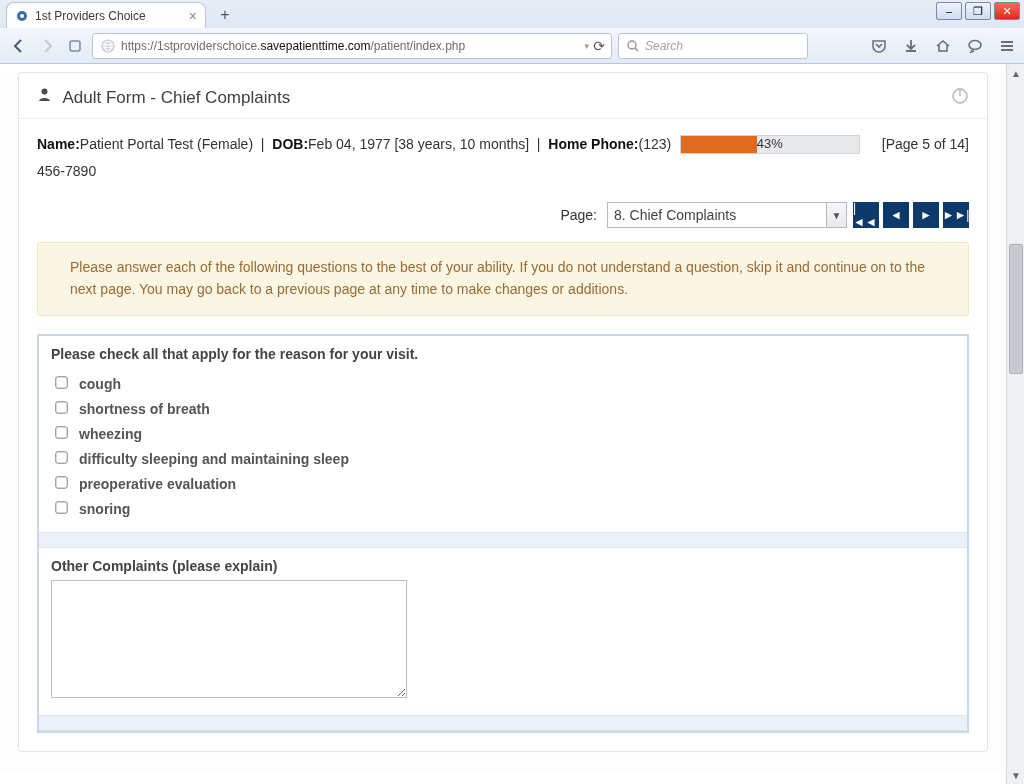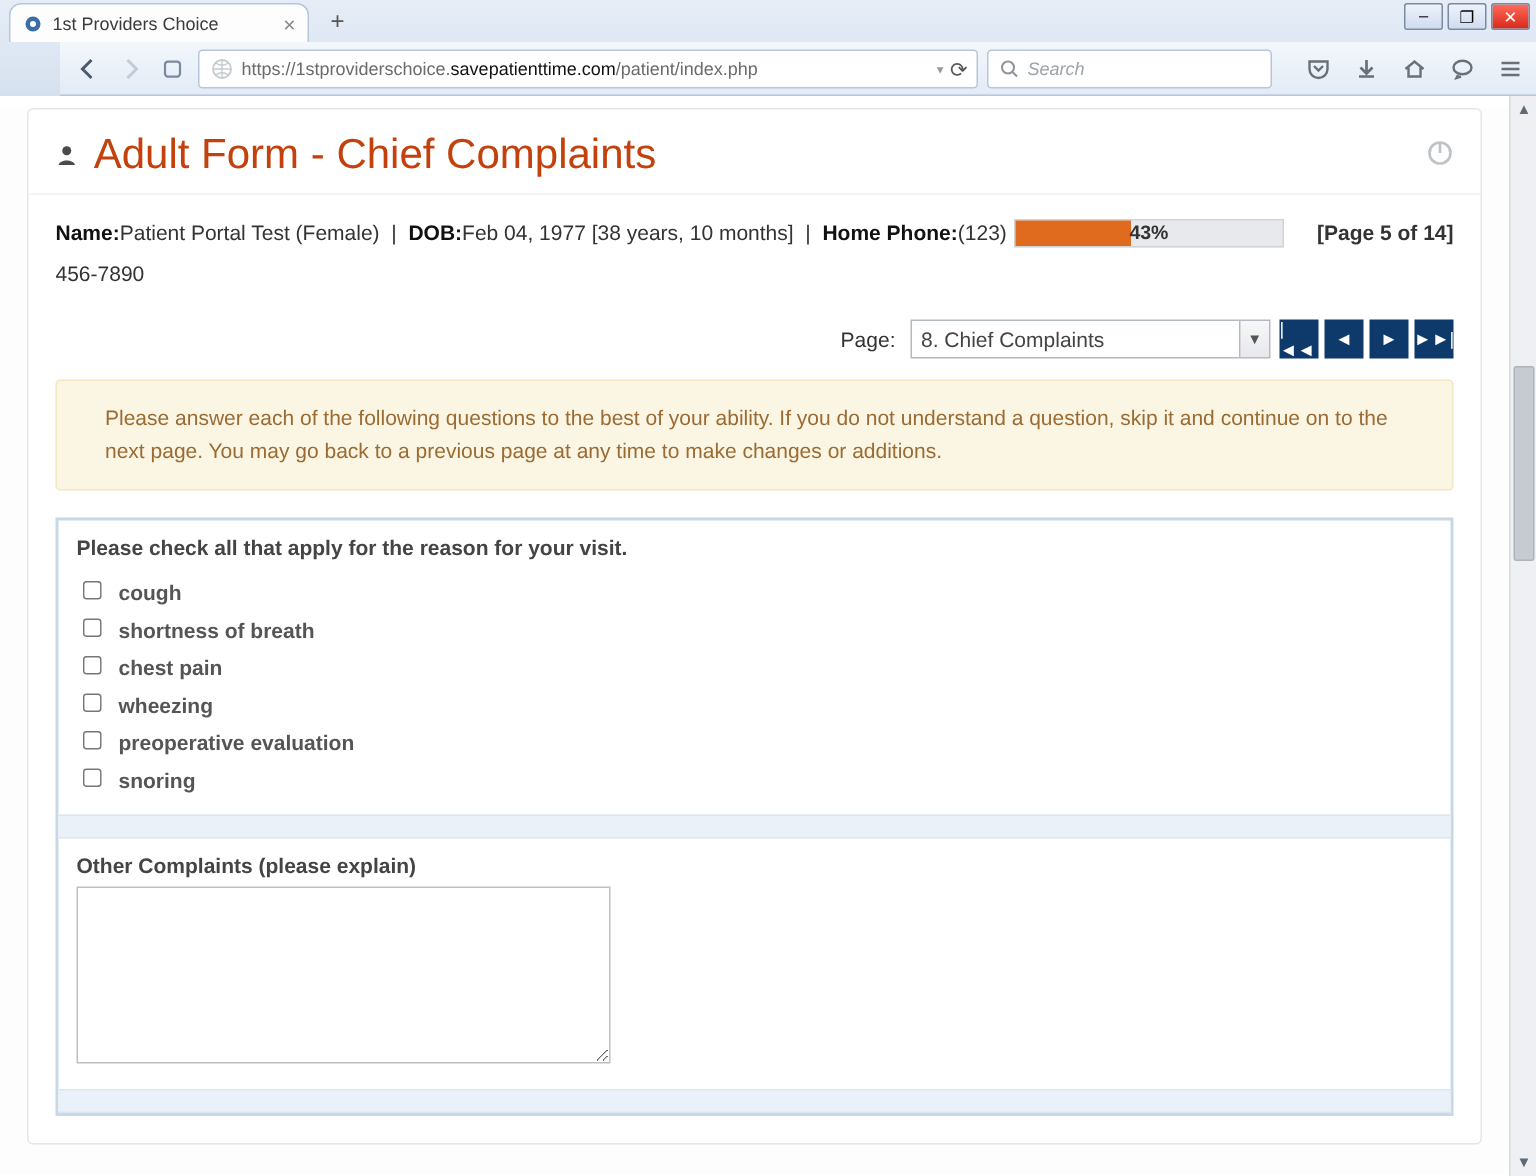--- a/index.html
+++ b/index.html
@@ -21,46 +21,46 @@
     width:22px; height:22px; margin-left:8px; margin-bottom:2px;
     display:flex; align-items:center; justify-content:center;
     font-size:16px; color:#555; cursor:pointer;
   }
   .window-controls { position:absolute; right:4px; top:2px; display:flex; gap:3px; }
   .wc-btn { width:26px; height:18px; border:1px solid #7a8aa0; border-radius:2px; display:flex; align-items:center; justify-content:center; font-size:11px; font-family: sans-serif; }
   .wc-min { background:linear-gradient(#eef3fb,#cfdcef); }
   .wc-max { background:linear-gradient(#eef3fb,#cfdcef); }
   .wc-close { background:linear-gradient(#ff6a5a,#d92a1a); color:#fff; }
 
-  .nav-bar { height:36px; display:flex; align-items:center; gap:6px; padding:0 8px; background:linear-gradient(#f3f7fc,#e3ebf6); border-bottom:1px solid #b8c6d9;margin-left:40px; }
+  .nav-bar { height:36px; display:flex; align-items:center; gap:6px; padding:0 8px; background:linear-gradient(#f3f7fc,#e3ebf6); border-bottom:1px solid #b8c6d9; }
   .chev-btn { width:22px; height:22px; display:flex; align-items:center; justify-content:center; color:#4a5a70; cursor:pointer; border-radius:3px; }
   .chev-btn.disabled { color:#b9c2cf; cursor:default; }
   .url-box { flex:0 0 520px; height:26px; background:#fff; border:1px solid #b8c6d9; border-radius:3px; display:flex; align-items:center; padding:0 26px 0 8px; font-size:12px; color:#6b6b6b; position:relative; }
   .url-box .globe { width:14px; height:14px; margin-right:6px; color:#c5c9d0; }
   .url-box .drop { position:absolute; right:22px; color:#999; font-size:9px; }
   .url-box .reload { position:absolute; right:6px; color:#555; font-size:14px; }
   .url-box .url-strong { color:#111; }
   .search-box { flex:0 0 190px; height:26px; background:#fff; border:1px solid #b8c6d9; border-radius:3px; display:flex; align-items:center; padding:0 8px; color:#9ea3a8; font-size:12px; font-style:italic; }
   .search-box svg { margin-right:6px; }
   .toolbar-icons { display:flex; gap:14px; margin-left:auto; color:#6b7077; }
   .toolbar-icons span { cursor:pointer; display:inline-flex; width:18px; height:18px; align-items:center; justify-content:center; }
 
   
   .viewport { position:absolute; top:64px; left:0; right:18px; bottom:0; overflow:hidden; background:#fff; }
   .page-wrap { padding:0 18px 20px 18px; background:#fdfdfd; }
 
   .card { background:#fff; border:1px solid #e3e6ea; border-radius:4px; margin-top:8px; }
   .card-header { display:flex; align-items:center; padding:14px 18px 10px 18px; border-bottom:1px solid #eef0f3; }
-  .card-title { font-family: "Segoe UI", Arial, sans-serif; font-size:28px; color:#c2410c; }
+  .card-title { font-family: "Segoe UI", Arial, sans-serif; font-size:17px; color:#404040; }
   .card-title .person-icon { margin-right:6px; color:#4a4a4a; font-size:16px; vertical-align:1px; }
   .power-btn { margin-left:auto; color:#bfc3c8; cursor:pointer; }
 
   .info-row { padding:12px 0 10px 0; color:#333; font-size:14px; line-height:1.9; position:relative; }
   .info-row b { color:#111; }
-  .progress-wrap { position:absolute; right:0; top:12px; display:flex; align-items:center; gap:10px;font-weight:bold; }
+  .progress-wrap { position:absolute; right:0; top:12px; display:flex; align-items:center; gap:10px; }
   .progress-bar { width:180px; height:19px; border:1px solid #d0d3d7; background:#e7e9ec; position:relative;}
   .progress-fill { position:absolute; left:0; top:0; bottom:0; width:43%; background:#e06b1f; }
   .progress-label { position:absolute; left:0; right:0; top:0; bottom:0; display:flex; align-items:center; justify-content:center; color:#333; font-size:13px; }
   .page-of { color:#333; font-size:14px;margin-left:12px; }
 
   .paginator-row { display:flex; align-items:center; gap:6px; justify-content:flex-end; padding:8px 0 14px 0; }
   .paginator-row .lbl { color:#333; font-size:14px; margin-right:4px; }
   .page-select { height:26px; border:1px solid #b5b9c0; background:#fff; font-size:14px; color:#444; width:240px; padding:0 6px; position:relative; display:flex; align-items:center; }
   .page-select .caret { position:absolute; right:0; top:0; bottom:0; width:20px; border-left:1px solid #b5b9c0; background:linear-gradient(#f7f7f9,#e7e8ec); display:flex; align-items:center; justify-content:center; font-size:10px; color:#555; }
   .nav-btns { display:flex; gap:4px; }
@@ -241,25 +241,25 @@
             <div class="check-item">
                 <input type="checkbox" style="">
                 <span>cough</span>
               </div>
             <div class="check-item">
                 <input type="checkbox" style="">
                 <span>shortness of breath</span>
               </div>
             <div class="check-item">
                 <input type="checkbox" style="">
-                <span>chest pain</span>
-              </div>
-            <div class="check-item">
-                <input type="checkbox" style="">
                 <span>wheezing</span>
+              </div>
+            <div class="check-item">
+                <input type="checkbox" style="">
+                <span>difficulty sleeping and maintaining sleep</span>
               </div>
             <div class="check-item">
                 <input type="checkbox" style="">
                 <span>preoperative evaluation</span>
               </div>
             <div class="check-item">
                 <input type="checkbox" style="">
                 <span>snoring</span>
               </div>
           </div>

